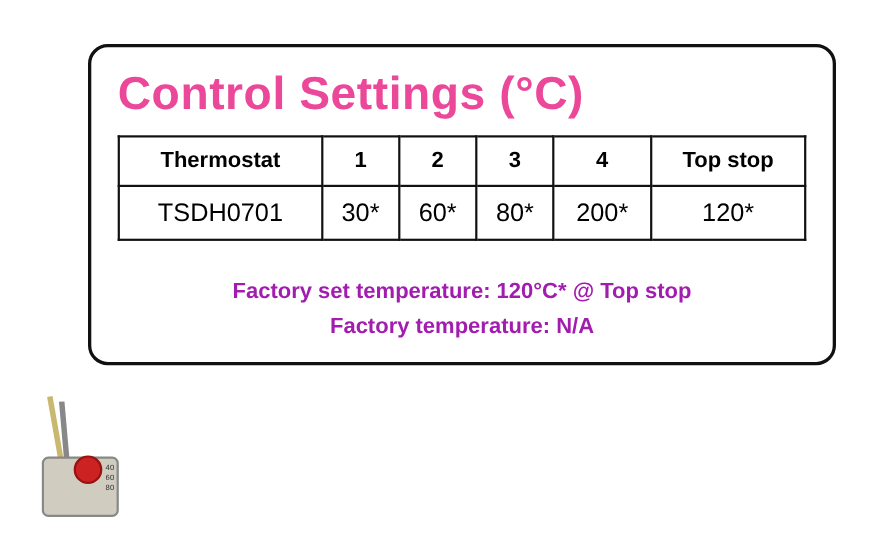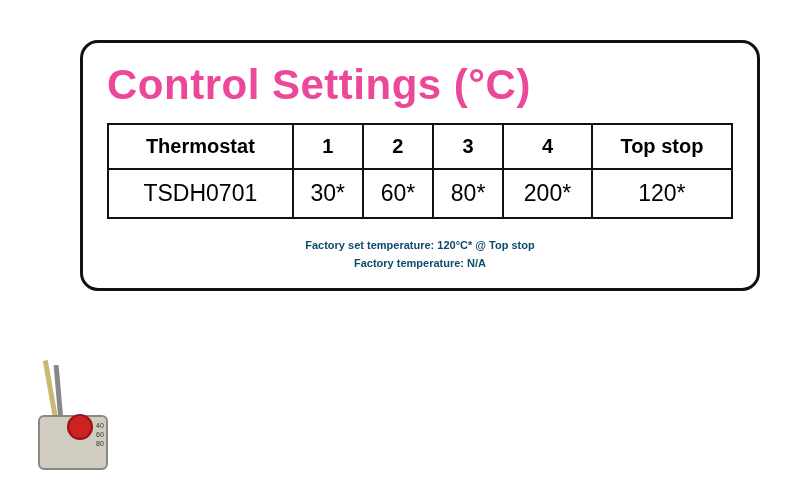--- a/index.html
+++ b/index.html
@@ -40,21 +40,21 @@
       font-weight: 900;
       text-align: left;
       margin-bottom: 14px;
       color: #ec4899;
       letter-spacing: 0.5px;
     }
 
     .settings-table {
       width: 100%;
       border-collapse: collapse;
-      margin-bottom: 18px;
+      margin-bottom: 30px;
     }
 
     .settings-table th,
     .settings-table td {
       border: 2px solid #111;
       text-align: center;
       padding: 10px 6px;
       font-size: 20px;
       color: #000;
     }
@@ -70,23 +70,23 @@
     }
 
     .col-thermostat {
       text-align: left;
       padding-left: 10px;
       font-weight: 700;
     }
 
     .footer-text {
       text-align: center;
-      font-size: 11px;
-      font-weight: 700;
-      color: #0c4a6e;
+      font-size: 20px;
+      font-weight: 700;
+      color: #a21caf;
       line-height: 1.6;
     }
 
     .approx-text {
       position: absolute;
       bottom: 22px;
       left: 150px;
       font-size: 18px;
       font-weight: 700;
       color: #000;

